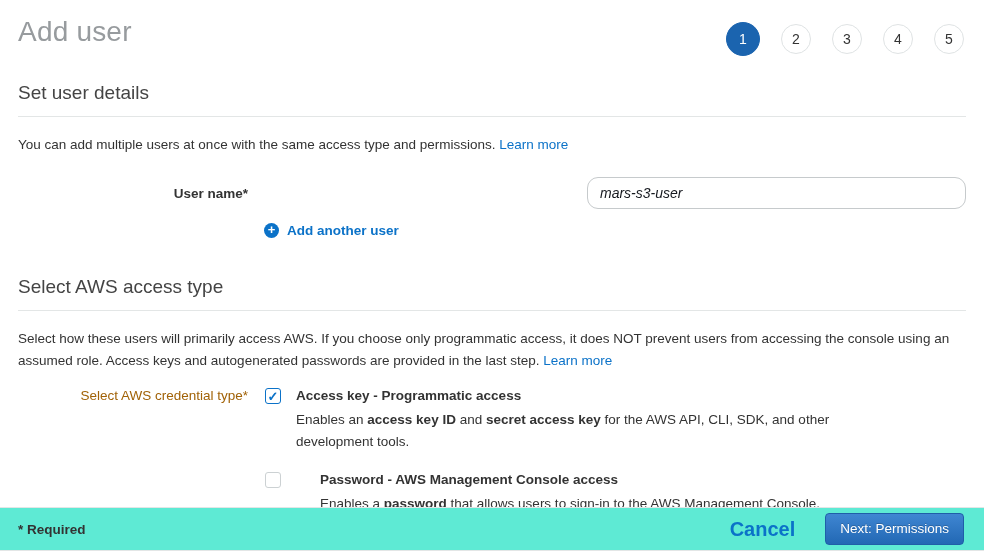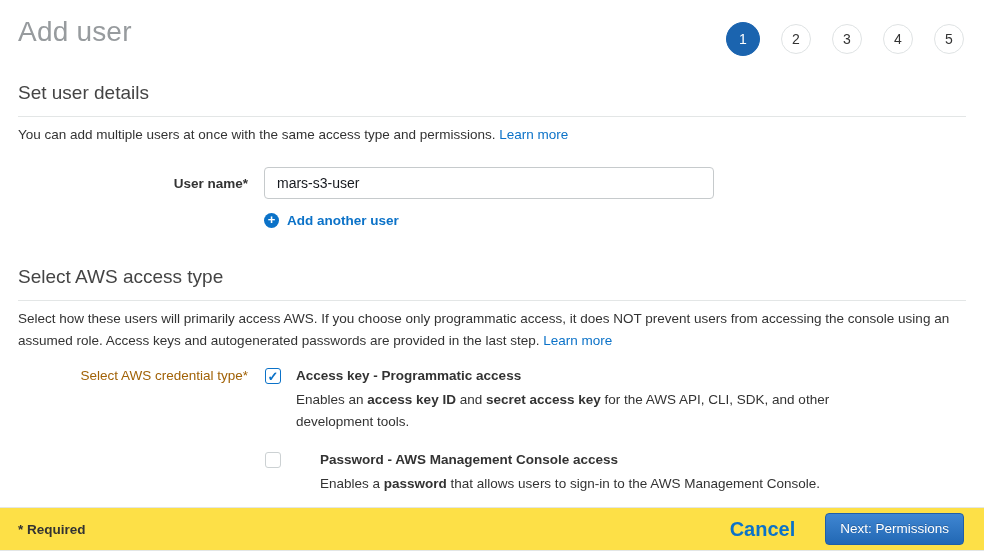--- a/index.html
+++ b/index.html
@@ -48,46 +48,47 @@
     font-size:19px;
     font-weight:400;
     color:#444;
     padding-bottom:12px;
     border-bottom:1px solid #e3e6e6;
   }
   .section-desc {
     font-size:13.5px;
     color:#333;
     line-height:22px;
-    margin-top:7px;
+    margin-top:17px;
     max-width:952px;
   }
   a.link { color:#0b72c8; text-decoration:none; cursor:pointer; }
   
-  .form-row { display:flex; align-items:flex-start; margin-top:21px; }
+  .form-row { display:flex; align-items:flex-start; margin-top:21px;justify-content:space-between; }
   .form-label {
     width:230px;
     text-align:right;
     font-size:13.5px;
     font-weight:bold;
     color:#333;
     padding-top:9px;
     flex:none;
   }
   .form-field { margin-left:16px; }
   .text-input {
-    width:450px;
+    width:379px;
     height:32px;
     border:1px solid #c6cacc;
-    border-radius:4px;
+    border-radius:11px;
     padding:0 12px;
     font-size:14px;
     color:#16191f;
     font-family:"Liberation Sans", sans-serif;
     outline:none;
+    font-style:italic;
   }
   .add-user-link {
     display:inline-flex;
     align-items:center;
     margin:14px 0 0 246px;
     font-size:13.5px;
     font-weight:bold;
     color:#0b72c8;
     cursor:pointer;
     text-decoration:none;
@@ -145,21 +146,21 @@
     max-width:540px;
   }
   .b { font-weight:bold; }
   
   .footer {
     position:absolute;
     left:0; right:0; bottom:5px;
     height:44px;
     border-top:1px solid #e3e6e6;
     border-bottom:1px solid #e3e6e6;
-    background:#fde047;
+    background:#5eead4;
     display:flex;
     align-items:center;
     padding:0 20px 0 18px;
   }
   .required-note { font-size:13.5px; font-weight:bold; color:#333; }
   .footer-spacer { flex:1; }
   .cancel-link {
     font-size:20px;
     font-weight:bold;
     color:#0b72c8;

